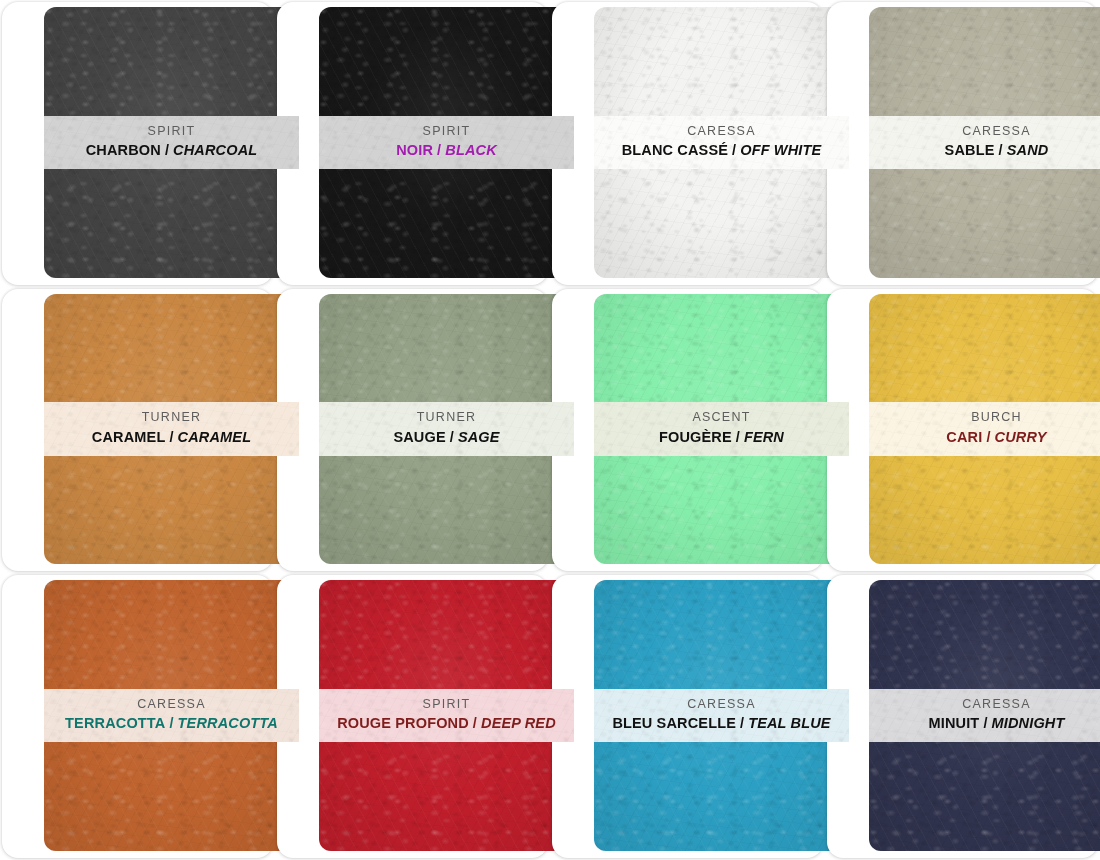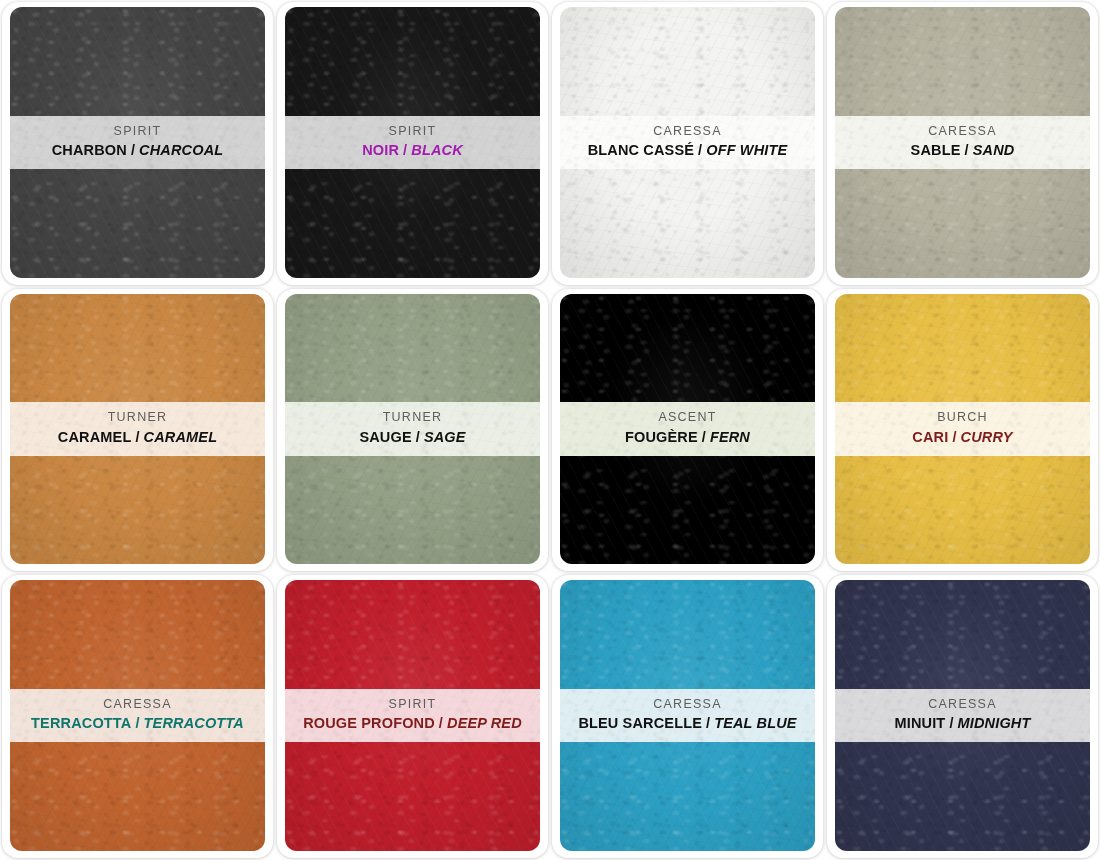--- a/index.html
+++ b/index.html
@@ -44,20 +44,21 @@
 
   .swatch-body {
     position: relative;
     width: 100%;
     height: 100%;
     border-radius: 12px;
     overflow: hidden;
     display: flex;
     flex-direction: column;
     justify-content: center;
+    margin-left: 34px;
   }
 
   
   .grain {
     position: absolute;
     inset: 0;
     pointer-events: none;
     opacity: 0.5;
     background-image:
       radial-gradient(ellipse 7px 5px at 12% 14%, rgba(255,255,255,0.34), rgba(255,255,255,0) 62%),
@@ -213,21 +214,21 @@
         <div class="vignette"></div>
         <div class="caption-band" style="background: rgb(234, 238, 228);">
           <div class="grain"></div>
           <span class="collection-name" style="color: rgb(93, 93, 93);">TURNER</span>
           <span class="color-name" style="color: rgb(17, 17, 17);"><span class="fr">SAUGE</span><span class="sep" style="padding: 0px 4px;">/</span><span class="en">SAGE</span></span>
         </div>
       </div>
     </div>
     <div class="swatch-card">
       <div class="card-frame"></div>
-      <div class="swatch-body" style="background: #000000;">
+      <div class="swatch-body" style="background: #86efac;">
         <div class="grain"></div>
         <div class="vignette"></div>
         <div class="caption-band" style="background: rgb(232, 236, 221);">
           <div class="grain"></div>
           <span class="collection-name" style="color: rgb(93, 93, 93);">ASCENT</span>
           <span class="color-name" style="color: rgb(17, 17, 17);"><span class="fr">FOUGÈRE</span><span class="sep" style="padding: 0px 4px;">/</span><span class="en">FERN</span></span>
         </div>
       </div>
     </div>
     <div class="swatch-card">

